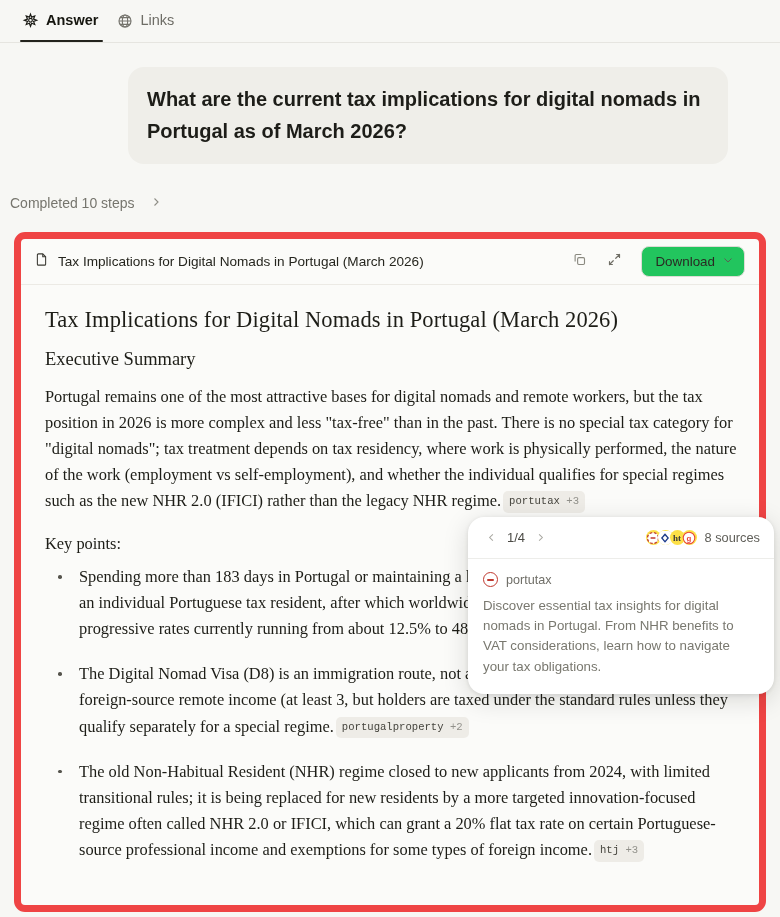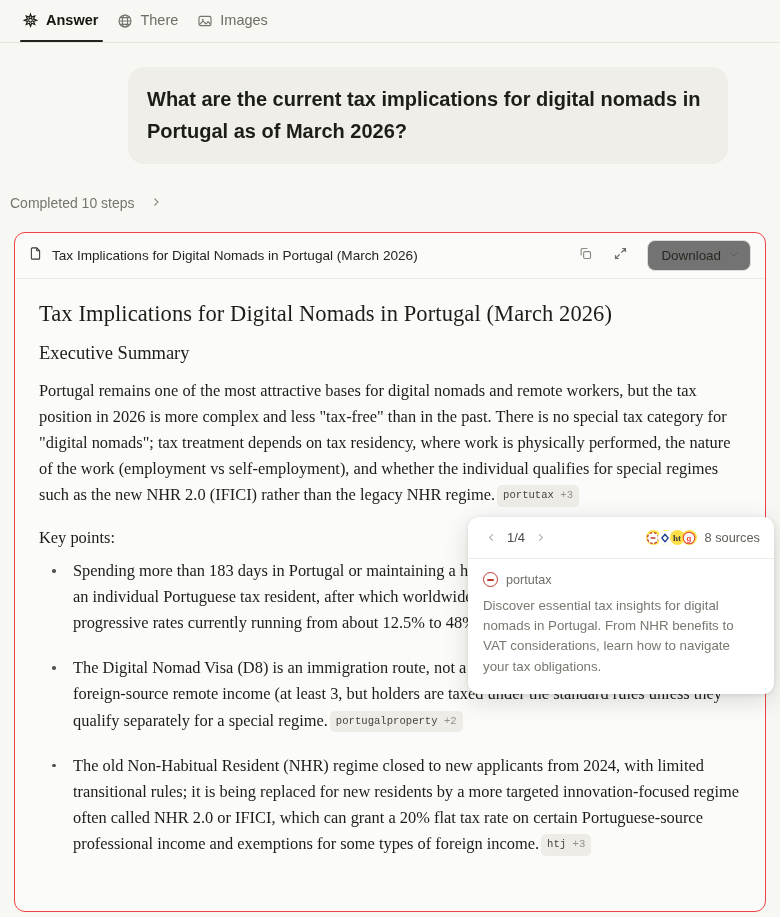--- a/index.html
+++ b/index.html
@@ -73,21 +73,21 @@
     font-size: 14px;
     color: #76756d;
     cursor: pointer;
     width: fit-content;
   }
 
   
   .doc-card {
     margin: 21px 14px 0 14px;
     background: #fbfbf9;
-    border: 1px solid #ef4444;
+    border: 7px solid #ef4444;
     border-radius: 11px;
     overflow: hidden;
     height: 680px;
   }
   .doc-head {
     display: flex;
     align-items: center;
     height: 46px;
     padding: 0 14px 0 13px;
     border-bottom: 1px solid #eceae5;
@@ -107,21 +107,21 @@
     border-radius: 6px;
     cursor: pointer;
     color: #8a8980;
   }
   .dl-btn {
     display: flex;
     align-items: center;
     gap: 7px;
     border: 1px solid #dedcd6;
     border-radius: 8px;
-    background: #737373;
+    background: #22c55e;
     padding: 7px 10px 7px 13px;
     font-size: 13.4px;
     color: #2a2a23;
     cursor: pointer;
     margin-left: 5px;
   }
 
   
   .doc-body {
     padding: 18px 22px 0 24px;
@@ -175,21 +175,21 @@
   }
   .cite .plus { color: #91908a; }
 
   
   .src-pop {
     position: absolute;
     left: 468px;
     top: 517px;
     width: 306px;
     background: #fff;
-    border-radius: 11px;
+    border-radius: 16px;
     box-shadow: 0 6px 26px rgba(20,20,15,.15), 0 1px 4px rgba(20,20,15,.10);
     overflow: hidden;
     z-index: 40;
   }
   .src-head {
     display: flex;
     align-items: center;
     padding: 11px 14px 11px 14px;
     border-bottom: 1px solid #ededea;
     font-size: 13px;
@@ -264,33 +264,23 @@
   </div>
 
   <div class="tab">
     <span>
       <svg width="16" height="16" viewBox="0 0 24 24" fill="none" stroke="#74736c" stroke-width="1.7">
         <circle cx="12" cy="12" r="9"></circle>
         <ellipse cx="12" cy="12" rx="4" ry="9"></ellipse>
         <path d="M3 12h18M4.5 7h15M4.5 17h15"></path>
       </svg>
     </span>
-    <span class="tlabel">There</span>
-  </div>
-
-  <div class="tab">
-    <span>
-      <svg width="16" height="16" viewBox="0 0 24 24" fill="none" stroke="#74736c" stroke-width="1.7">
-        <rect x="3" y="5" width="18" height="14" rx="2.5"></rect>
-        <circle cx="8.6" cy="10" r="1.4" fill="#74736c" stroke="none"></circle>
-        <path d="M4 17l5-5 4.5 4.5L16.5 13 20 16.5"></path>
-      </svg>
-    </span>
-    <span class="tlabel">Images</span>
-  </div>
+    <span class="tlabel">Links</span>
+  </div>
+
 
 </div>
 
 <div class="query-row">
   <div class="query-bubble">What are the current tax implications for digital nomads in Portugal as of March 2026?</div>
 </div>
 
 <div class="steps-row">
   <span>Completed 10 steps</span>
   <span>

